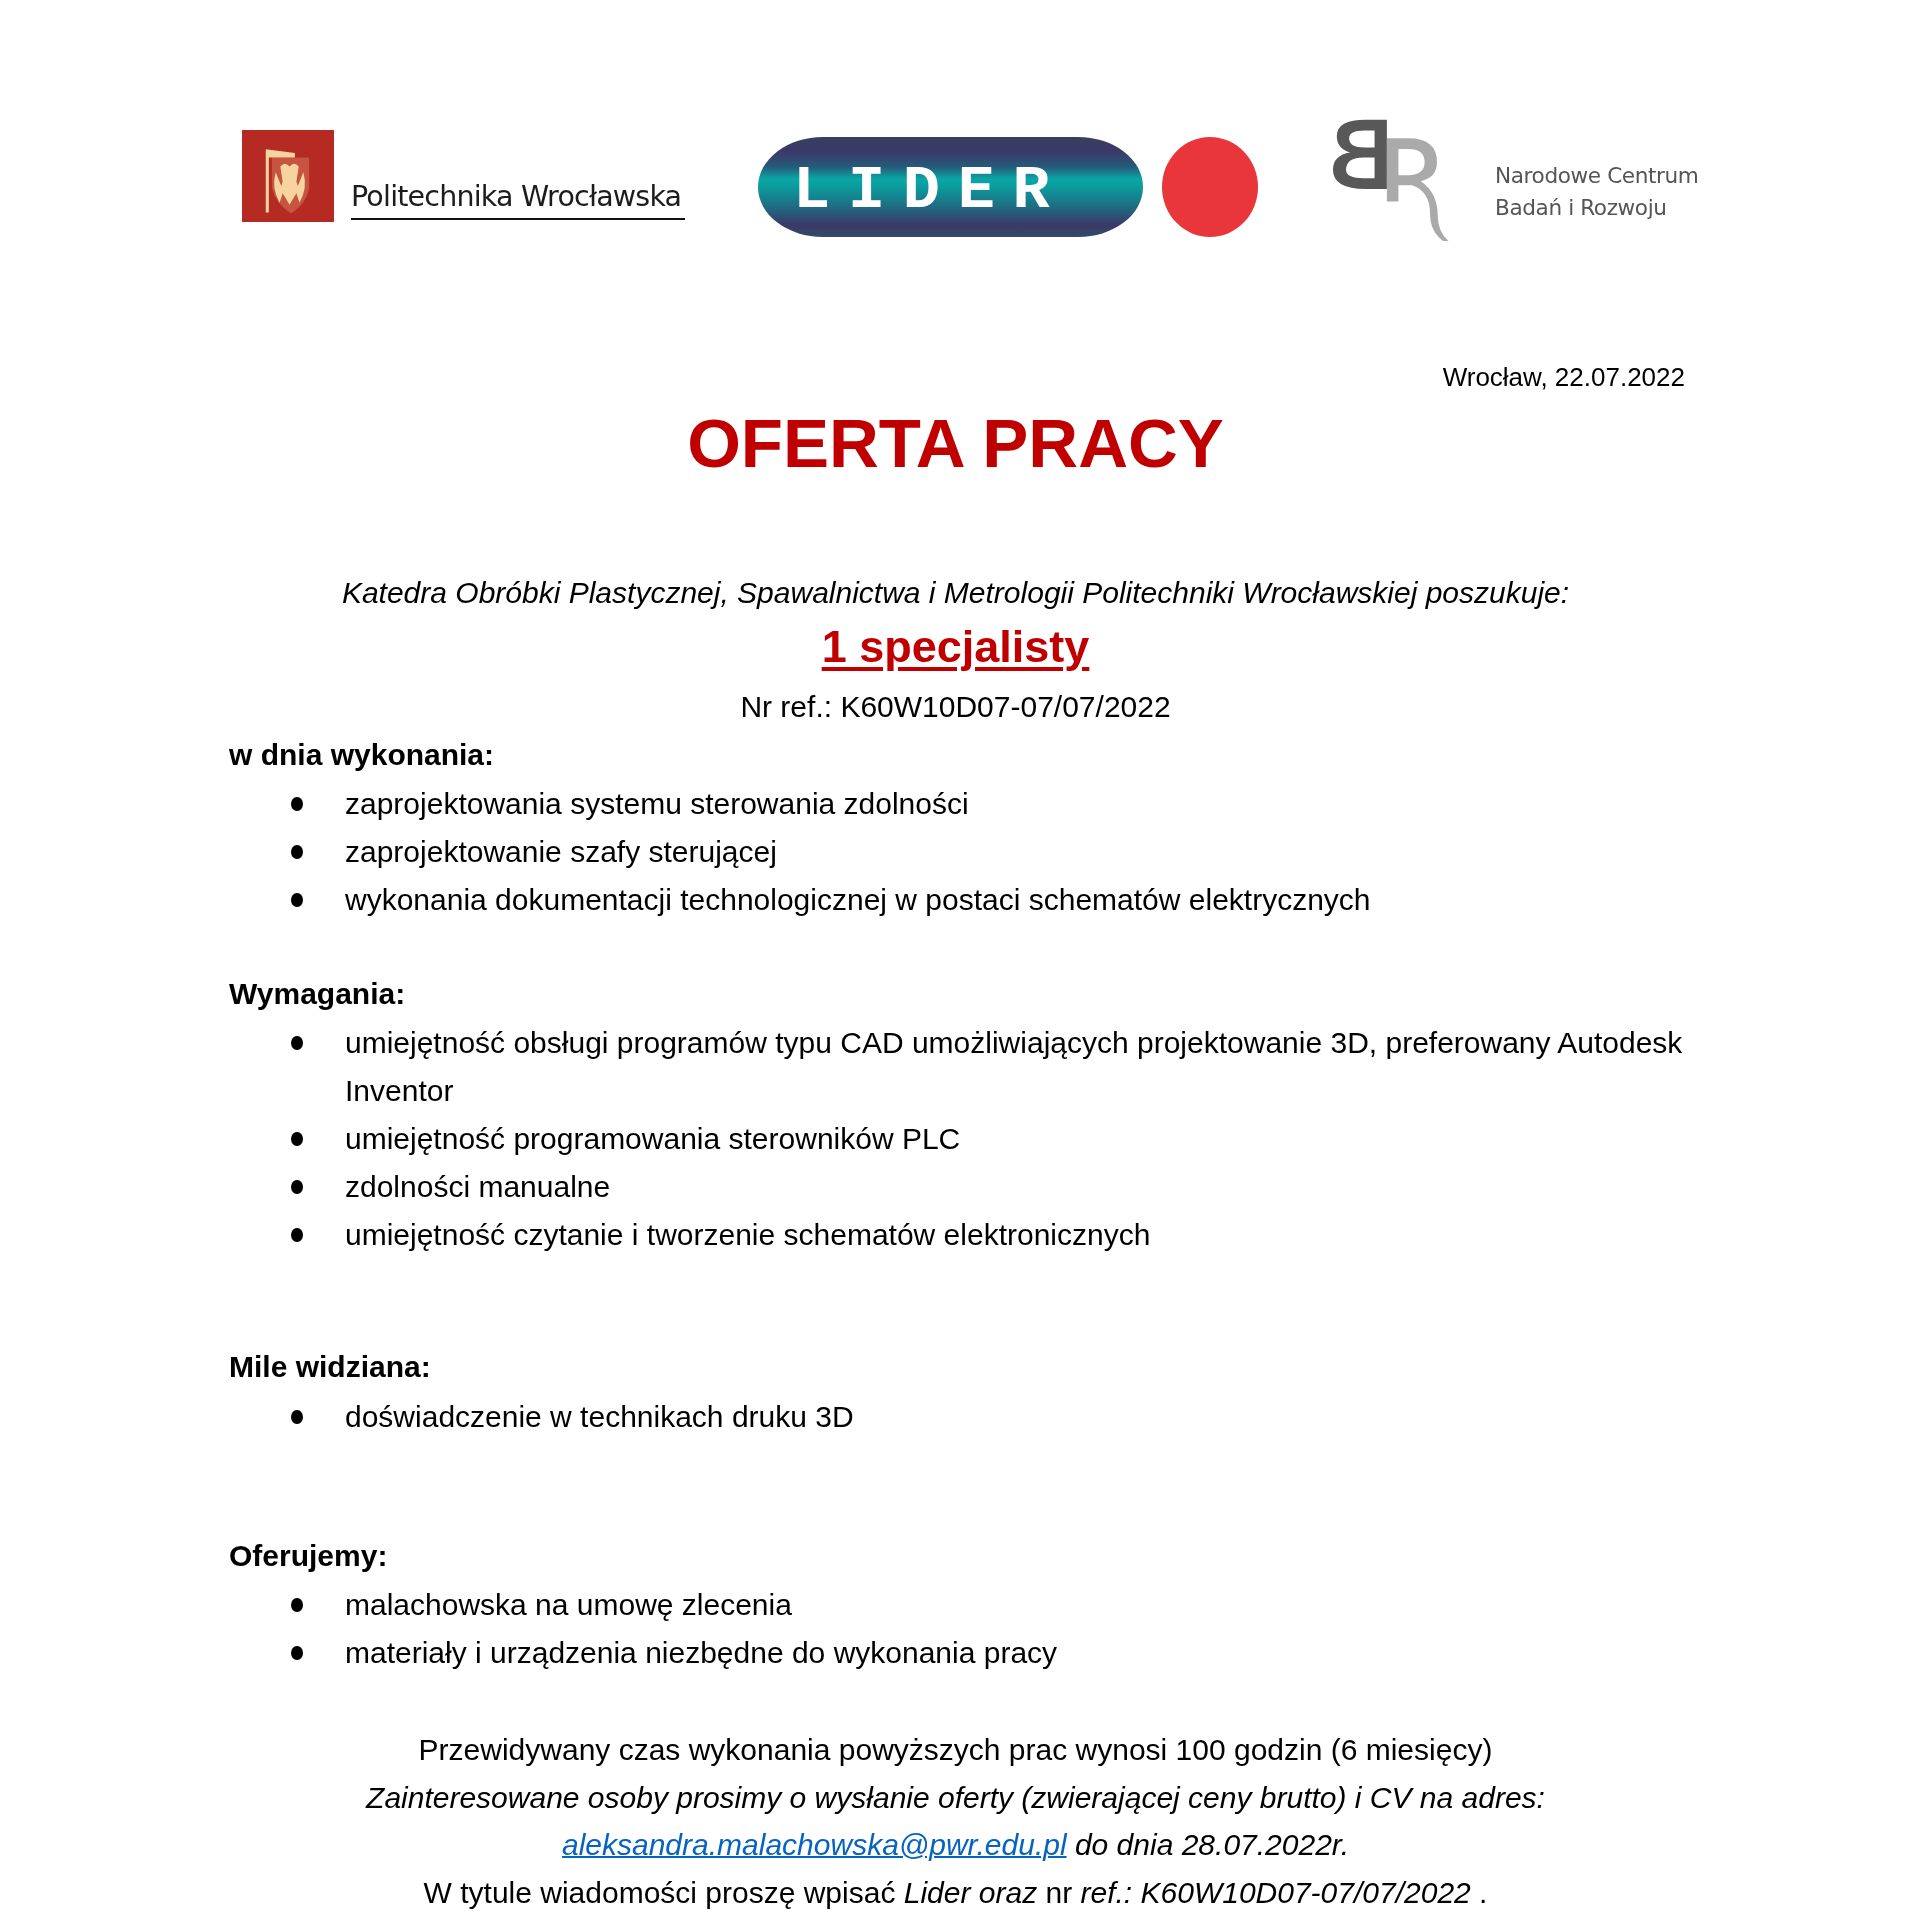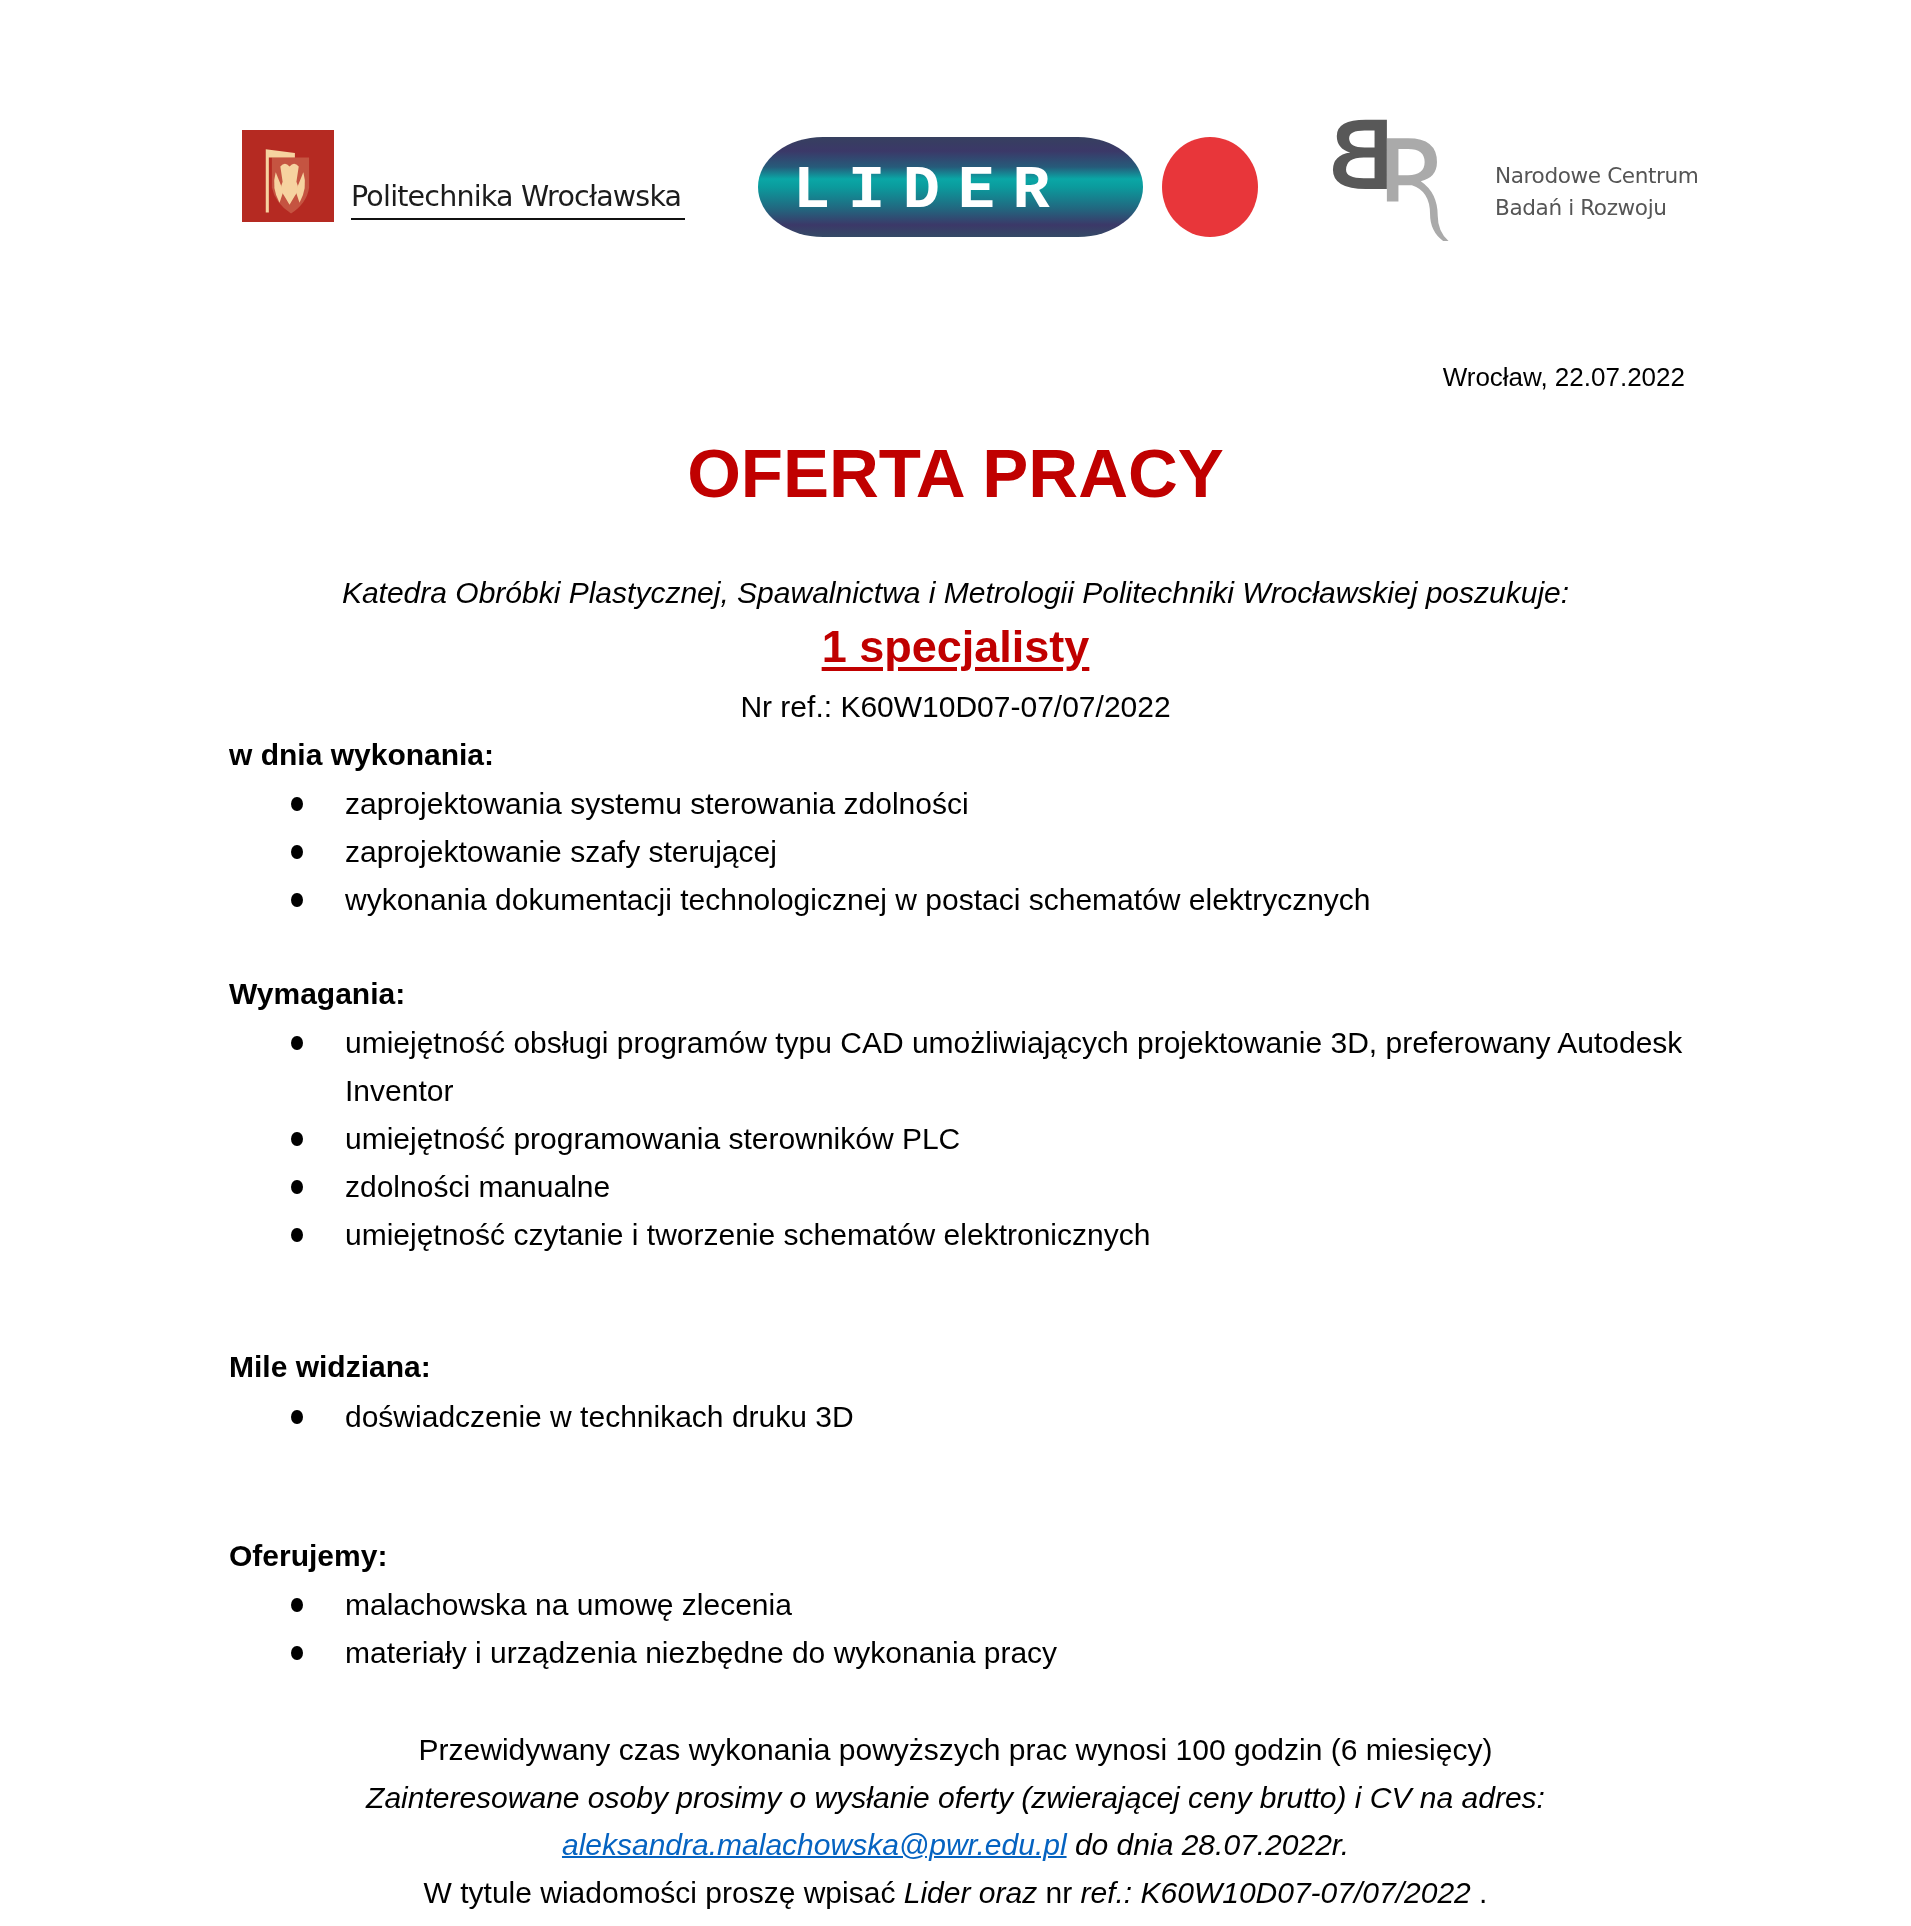--- a/index.html
+++ b/index.html
@@ -44,21 +44,21 @@
   .ncbr-mark { position: absolute; left: 0; top: 0; }
   .ncbr-text {
     position: absolute; left: 166px; top: 48px;
     font-family: "DejaVu Sans", sans-serif; font-size: 21.6px; color: #555555;
     line-height: 32px; letter-spacing: -0.4px; white-space: nowrap;
   }
 
   
   .date { right: 226px; top: 334px; font-size: 26px; margin-top: 28px; }
   .title {
-    left: 0; width: 1911px; top: 434px; text-align: center;
+    left: 0; width: 1911px; top: 404px; text-align: center;
     font-weight: bold; font-size: 69px; color: #c00000; letter-spacing: 0px;
   }
   .center { left: 0; width: 1911px; text-align: center; }
   .dept { top: 576px; font-size: 30px; font-style: italic; }
   .position {
     top: 621px; font-weight: bold; font-size: 45px; color: #c00000;
     text-decoration: underline; text-decoration-thickness: 3.9px; text-underline-offset: 5.4px;
   }
   .ref { top: 690px; font-size: 30px; }
 

